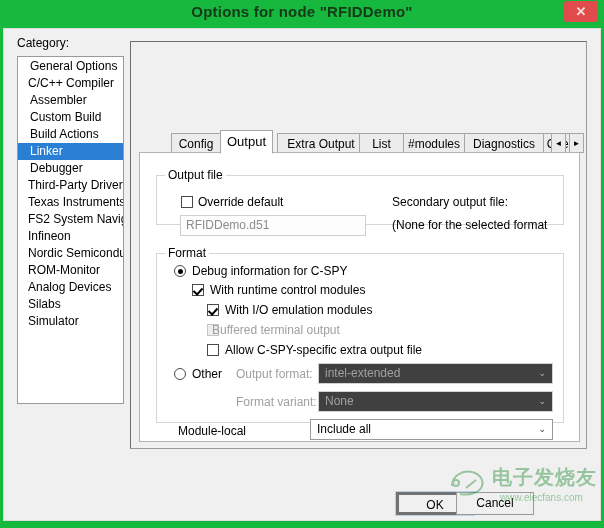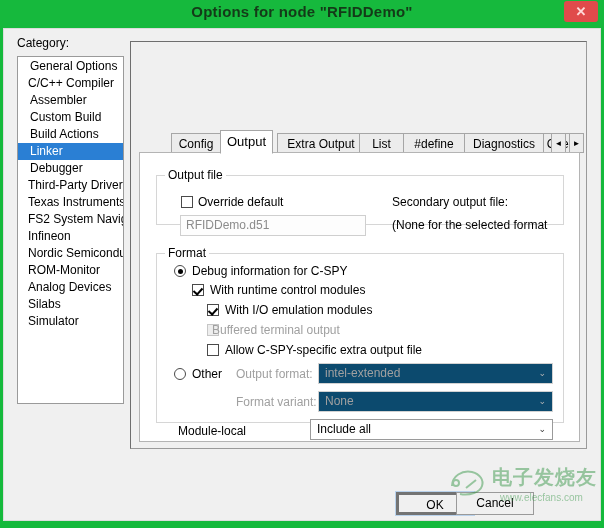--- a/index.html
+++ b/index.html
@@ -250,21 +250,21 @@
     border: 1px solid #9a9a9a;
     box-sizing: border-box;
     font-size: 12px;
     line-height: 19px;
     padding-left: 6px;
     overflow: hidden;
     white-space: nowrap;
     cursor: pointer;
   }
   .combo.disabled {
-    background: #0c4a6e;
+    background: #404040;
     border-color: #d2d2d2;
     color: #a0a0a0;
     cursor: default;
   }
   .combo .arrow {
     position: absolute;
     right: 6px; top: 0;
     font-size: 9px;
     line-height: 19px;
     color: #3a3a3a;
@@ -353,21 +353,21 @@
 
 <div id="factory-settings">Factory Settings</div>
 
 <div id="right-panel"></div>
 
 <div id="tab-strip">
     <div class="tab" style="left: 0px; width: 50px;">Config</div>
     <div class="tab active" style="left: 49px; width: 53px;">Output</div>
     <div class="tab" style="left: 106px; width: 88px;">Extra Output</div>
     <div class="tab" style="left: 188px; width: 45px;">List</div>
-    <div class="tab" style="left: 232px; width: 62px;">#define</div>
+    <div class="tab" style="left: 232px; width: 62px;">#modules</div>
     <div class="tab" style="left: 293px; width: 80px;">Diagnostics</div>
     <div class="tab" style="left: 372px; width: 38px;">Checl</div>
     <div class="tab-arrow" style="left: 412px;">◄</div>
     <div class="tab-arrow" style="left: 430px;">►</div>
   </div>
 
 <div id="tab-page">
 
   <div class="groupbox" id="group-output-file">
     <span class="group-title">Output file</span>

